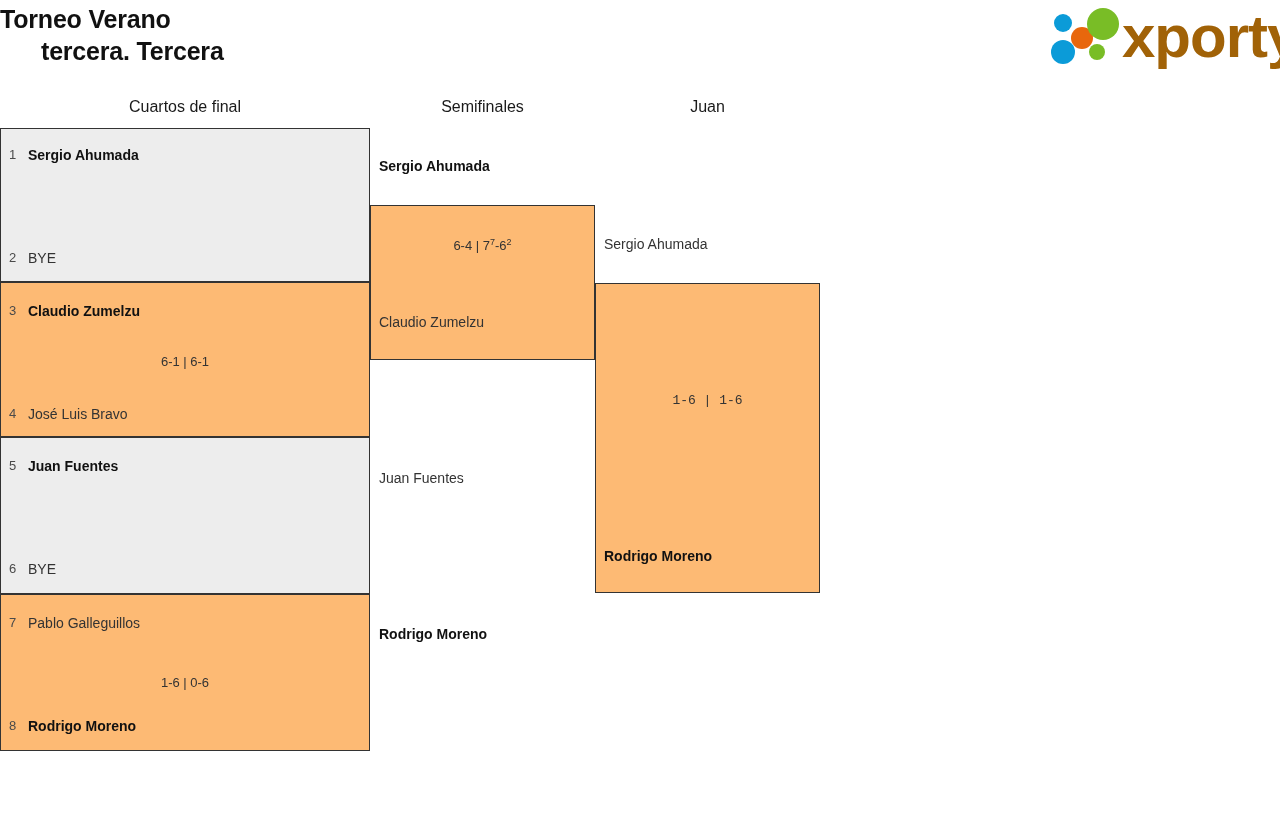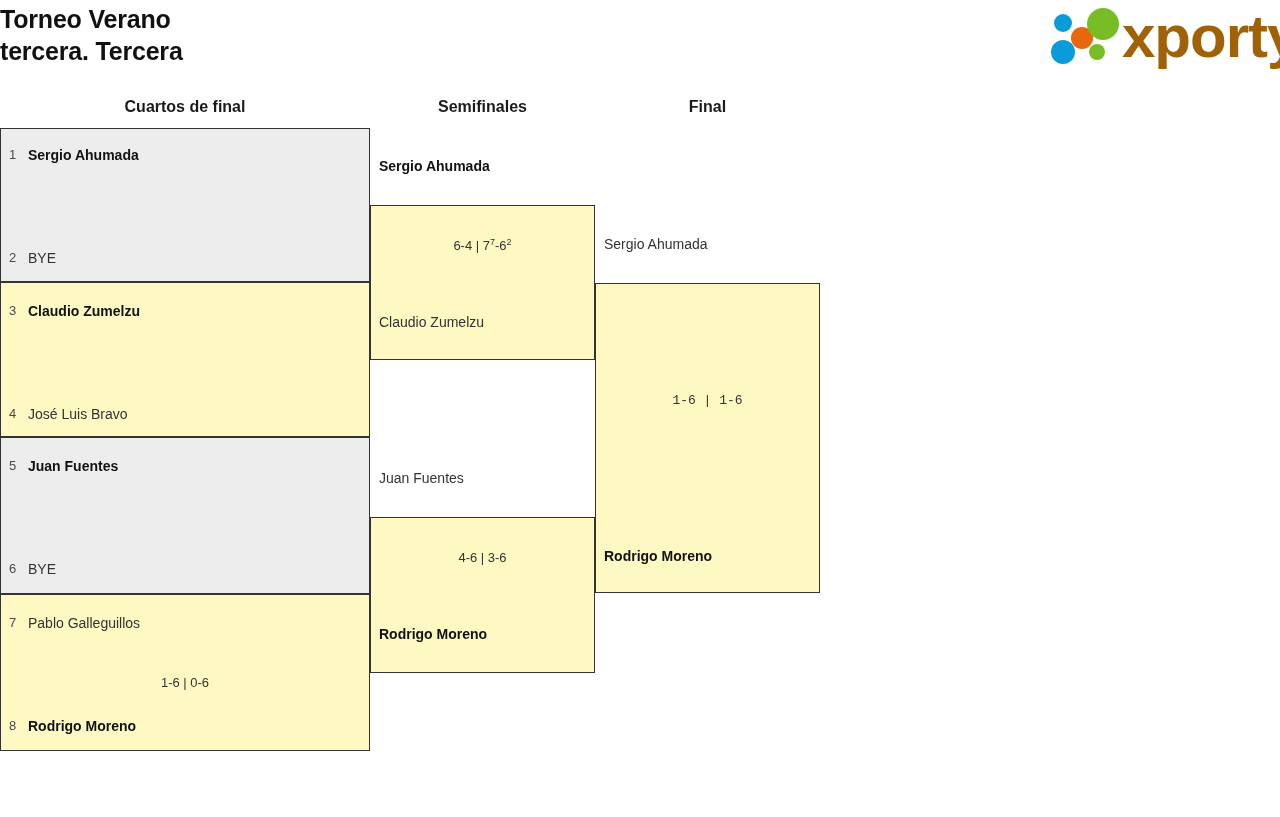--- a/index.html
+++ b/index.html
@@ -29,29 +29,29 @@
   .logo-wordmark {
     position: absolute; left: 72px; top: 0px;
     font-size: 60px; font-weight: 700; letter-spacing: -1px;
     line-height: 62px; color: #a16207;
   }
   .dot { position: absolute; border-radius: 50%; }
 
   
   .round-header {
     position: absolute; text-align: center;
-    font-size: 16px; font-weight: 700; color: #1a1a1a;
+    font-size: 16px; font-weight: 400; color: #1a1a1a;
     line-height: 20px;
   }
 
   
   .match-box {
     position: absolute;
     border: 1px solid #333333;
-    background: #fef9c3;
+    background: #fdba74;
   }
   .match-box.shaded { background: #ededed; }
 
   .competitor {
     position: absolute; left: 0; width: 100%;
     display: flex; align-items: center;
     font-size: 14px; line-height: 18px; color: #333333;
     white-space: nowrap;
   }
   .competitor .seed {
@@ -72,53 +72,54 @@
     position: absolute; background: #333333;
   }
 </style>
 </head>
 <body>
 
 <div id="root">
 
   <div class="tournament-header">
     <div class="tournament-title" style="position:absolute;left:0;top:3px;">Torneo Verano</div>
-    <div class="tournament-subtitle" style="position:absolute;left:0;top:35px;">tercera. Tercera</div>
+    <div class="tournament-subtitle" style="position:absolute;left:0;top:35px;padding-left:41px;">tercera. Tercera</div>
   </div>
 
   <div class="brand-logo">
     <span class="dot" style="left:4px; top:8px; width:18px; height:18px; background:#0b9bd8;"></span>
     <span class="dot" style="left:21px; top:21px; width:22px; height:22px; background:#e8670c;"></span>
     <span class="dot" style="left:37px; top:2px; width:32px; height:32px; background:#79bd26;"></span>
     <span class="dot" style="left:1px; top:34px; width:24px; height:24px; background:#0b9bd8;"></span>
     <span class="dot" style="left:39px; top:38px; width:16px; height:16px; background:#79bd26;"></span>
     <div class="logo-wordmark">xporty</div>
   </div>
 
   <div class="round-header" style="left:0px; top:97px; width:370px;">Cuartos de final</div>
   <div class="round-header" style="left:370px; top:97px; width:225px;">Semifinales</div>
-  <div class="round-header" style="left:595px; top:97px; width:225px;">Final</div>
+  <div class="round-header" style="left:595px; top:97px; width:225px;">Juan</div>
 
   <div class="match-box shaded" style="left:0px; top:128px; width:370px; height:154px;">
     <div class="competitor winner" style="top:17px;">
       <span class="seed">1</span>
       <span class="pname">Sergio Ahumada</span>
     </div>
     <div class="score" style="left:0; top:68px; width:100%;"></div>
     <div class="competitor" style="top:120px;">
       <span class="seed">2</span>
       <span class="pname">BYE</span>
     </div>
   </div>
 
   <div class="match-box" style="left:0px; top:282px; width:370px; height:155px;">
     <div class="competitor winner" style="top:19px;">
       <span class="seed">3</span>
       <span class="pname">Claudio Zumelzu</span>
     </div>
+    <div class="score" style="left:0; top:71px; width:100%;">6-1 | 6-1</div>
     <div class="competitor" style="top:122px;">
       <span class="seed">4</span>
       <span class="pname">José Luis Bravo</span>
     </div>
   </div>
 
   <div class="match-box shaded" style="left:0px; top:437px; width:370px; height:157px;">
     <div class="competitor winner" style="top:19px;">
       <span class="seed">5</span>
       <span class="pname">Juan Fuentes</span>
@@ -147,23 +148,20 @@
       <span>6-4 | 7</span><sup>7</sup><span>-6</span><sup>2</sup>
     </div>
   </div>
   <div class="competitor winner" style="position:absolute; left:370px; top:157px; width:225px;">
     <span class="pname" style="margin-left:9px;">Sergio Ahumada</span>
   </div>
   <div class="competitor" style="position:absolute; left:370px; top:313px; width:225px;">
     <span class="pname" style="margin-left:9px;">Claudio Zumelzu</span>
   </div>
 
-  <div class="match-box" style="left:370px; top:517px; width:225px; height:156px;">
-    <div class="score" style="left:0; top:32px; width:100%;">4-6 | 3-6</div>
-  </div>
   <div class="competitor" style="position:absolute; left:370px; top:469px; width:225px;">
     <span class="pname" style="margin-left:9px;">Juan Fuentes</span>
   </div>
   <div class="competitor winner" style="position:absolute; left:370px; top:625px; width:225px;">
     <span class="pname" style="margin-left:9px;">Rodrigo Moreno</span>
   </div>
 
   <div class="match-box" style="left:595px; top:283px; width:225px; height:310px;font-family:Liberation Mono, monospace;">
     <div class="score" style="left:0; top:109px; width:100%;">1-6 | 1-6</div>
   </div>

